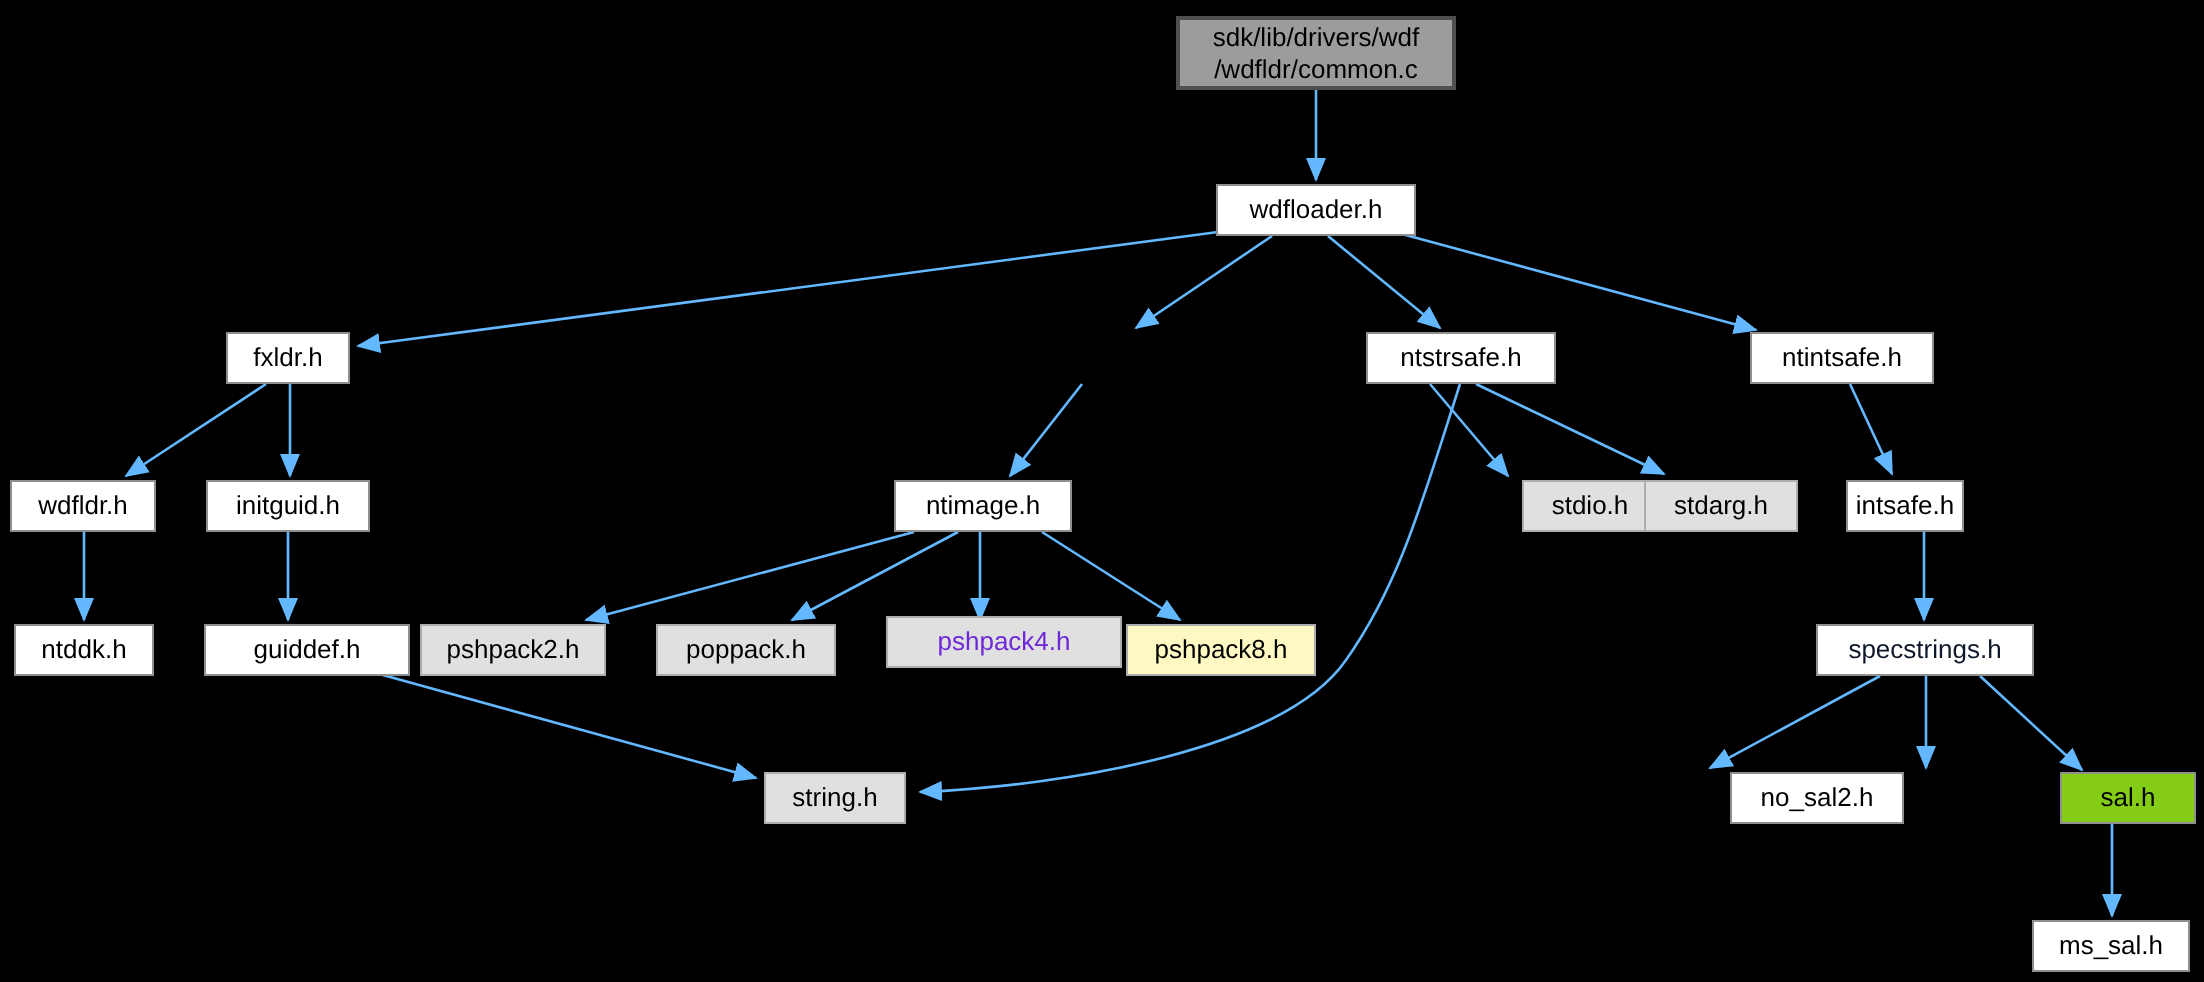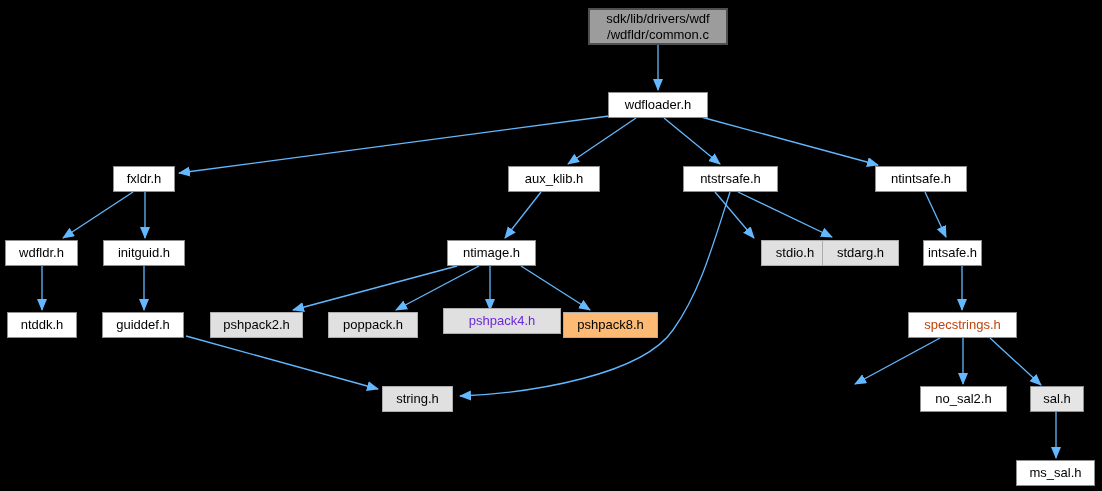--- a/index.html
+++ b/index.html
@@ -72,33 +72,32 @@
       <line x1="940" y1="338" x2="855" y2="384" stroke="#63b8ff" stroke-width="1.3" marker-end="url(#arrowhead)"></line>
       <line x1="963" y1="338" x2="963" y2="384" stroke="#63b8ff" stroke-width="1.3" marker-end="url(#arrowhead)"></line>
       <line x1="990" y1="338" x2="1041" y2="385" stroke="#63b8ff" stroke-width="1.3" marker-end="url(#arrowhead)"></line>
       <line x1="1056" y1="412" x2="1056" y2="458" stroke="#63b8ff" stroke-width="1.3" marker-end="url(#arrowhead)"></line>
     </svg>
 
 <div class="node root" style="left: 588px; top: 8px; width: 140px; height: 37px; background: rgb(156, 156, 156); border: 2px solid rgb(79, 79, 79); color: rgb(0, 0, 0);">sdk/lib/drivers/wdf
 /wdfldr/common.c</div>
     <div class="node internal" style="left: 608px; top: 92px; width: 100px; height: 26px; background: rgb(255, 255, 255); border: 1.5px solid rgb(143, 143, 143); color: rgb(0, 0, 0);">wdfloader.h</div>
     <div class="node internal" style="left: 113px; top: 166px; width: 62px; height: 26px; background: rgb(255, 255, 255); border: 1.5px solid rgb(143, 143, 143); color: rgb(0, 0, 0);">fxldr.h</div>
-    <div class="node internal" style="left: 508px; top: 166px; width: 92px; height: 26px; background: rgb(255, 255, 255); border: 1.5px solid rgb(143, 143, 143); color: rgb(0, 0, 0);">aux_klib.h</div>
     <div class="node internal" style="left: 683px; top: 166px; width: 95px; height: 26px; background: rgb(255, 255, 255); border: 1.5px solid rgb(143, 143, 143); color: rgb(0, 0, 0);">ntstrsafe.h</div>
     <div class="node internal" style="left: 875px; top: 166px; width: 92px; height: 26px; background: rgb(255, 255, 255); border: 1.5px solid rgb(143, 143, 143); color: rgb(0, 0, 0);">ntintsafe.h</div>
     <div class="node internal" style="left: 5px; top: 240px; width: 73px; height: 26px; background: rgb(255, 255, 255); border: 1.5px solid rgb(143, 143, 143); color: rgb(0, 0, 0);">wdfldr.h</div>
     <div class="node internal" style="left: 103px; top: 240px; width: 82px; height: 26px; background: rgb(255, 255, 255); border: 1.5px solid rgb(143, 143, 143); color: rgb(0, 0, 0);">initguid.h</div>
     <div class="node internal" style="left: 447px; top: 240px; width: 89px; height: 26px; background: rgb(255, 255, 255); border: 1.5px solid rgb(143, 143, 143); color: rgb(0, 0, 0);">ntimage.h</div>
     <div class="node system" style="left: 733px; top: 240px; width: 68px; height: 26px; background: rgb(224, 224, 224); border: 1.5px solid rgb(173, 173, 173); color: rgb(0, 0, 0); margin-left: 28px;">stdio.h</div>
     <div class="node system" style="left: 822px; top: 240px; width: 77px; height: 26px; background: rgb(224, 224, 224); border: 1.5px solid rgb(173, 173, 173); color: rgb(0, 0, 0);">stdarg.h</div>
     <div class="node internal" style="left: 923px; top: 240px; width: 59px; height: 26px; background: rgb(255, 255, 255); border: 1.5px solid rgb(143, 143, 143); color: rgb(0, 0, 0);">intsafe.h</div>
     <div class="node internal" style="left: 7px; top: 312px; width: 70px; height: 26px; background: rgb(255, 255, 255); border: 1.5px solid rgb(143, 143, 143); color: rgb(0, 0, 0);">ntddk.h</div>
-    <div class="node internal" style="left: 102px; top: 312px; width: 82px; height: 26px; background: rgb(255, 255, 255); border: 1.5px solid rgb(143, 143, 143); color: rgb(0, 0, 0);">guiddef.h</div>
+    <div class="node internal" style="left: 102px; top: 312px; width: 103px; height: 26px; background: rgb(255, 255, 255); border: 1.5px solid rgb(143, 143, 143); color: rgb(0, 0, 0);">guiddef.h</div>
     <div class="node system" style="left: 210px; top: 312px; width: 93px; height: 26px; background: rgb(224, 224, 224); border: 1.5px solid rgb(173, 173, 173); color: rgb(0, 0, 0);">pshpack2.h</div>
     <div class="node system" style="left: 328px; top: 312px; width: 90px; height: 26px; background: rgb(224, 224, 224); border: 1.5px solid rgb(173, 173, 173); color: rgb(0, 0, 0);">poppack.h</div>
     <div class="node system" style="left: 443px; top: 308px; width: 118px; height: 26px; background: rgb(224, 224, 224); border: 1.5px solid rgb(173, 173, 173); color: #6d28d9;">pshpack4.h</div>
-    <div class="node system" style="left: 563px; top: 312px; width: 95px; height: 26px; background: #fdba74; border: 1.5px solid rgb(173, 173, 173); color: rgb(0, 0, 0);">pshpack8.h</div>
-    <div class="node internal" style="left: 908px; top: 312px; width: 109px; height: 26px; background: rgb(255, 255, 255); border: 1.5px solid rgb(143, 143, 143); color: #c2410c;">specstrings.h</div>
+    <div class="node system" style="left: 563px; top: 312px; width: 95px; height: 26px; background: #fef9c3; border: 1.5px solid rgb(173, 173, 173); color: rgb(0, 0, 0);">pshpack8.h</div>
+    <div class="node internal" style="left: 908px; top: 312px; width: 109px; height: 26px; background: rgb(255, 255, 255); border: 1.5px solid rgb(143, 143, 143); color: #0f172a;">specstrings.h</div>
     <div class="node system" style="left: 382px; top: 386px; width: 71px; height: 26px; background: rgb(224, 224, 224); border: 1.5px solid rgb(173, 173, 173); color: rgb(0, 0, 0);">string.h</div>
-    <div class="node internal" style="left: 920px; top: 386px; width: 87px; height: 26px; background: rgb(255, 255, 255); border: 1.5px solid rgb(143, 143, 143); color: rgb(0, 0, 0);">no_sal2.h</div>
-    <div class="node internal" style="left: 1030px; top: 386px; width: 54px; height: 26px; background: #e5e5e5; border: 1.5px solid rgb(143, 143, 143); color: rgb(0, 0, 0);">sal.h</div>
+    <div class="node internal" style="left: 865px; top: 386px; width: 87px; height: 26px; background: rgb(255, 255, 255); border: 1.5px solid rgb(143, 143, 143); color: rgb(0, 0, 0);">no_sal2.h</div>
+    <div class="node internal" style="left: 1030px; top: 386px; width: 68px; height: 26px; background: #84cc16; border: 1.5px solid rgb(143, 143, 143); color: rgb(0, 0, 0);">sal.h</div>
     <div class="node internal" style="left: 1016px; top: 460px; width: 79px; height: 26px; background: rgb(255, 255, 255); border: 1.5px solid rgb(143, 143, 143); color: rgb(0, 0, 0);">ms_sal.h</div>
   </div>
 
 </body></html>

